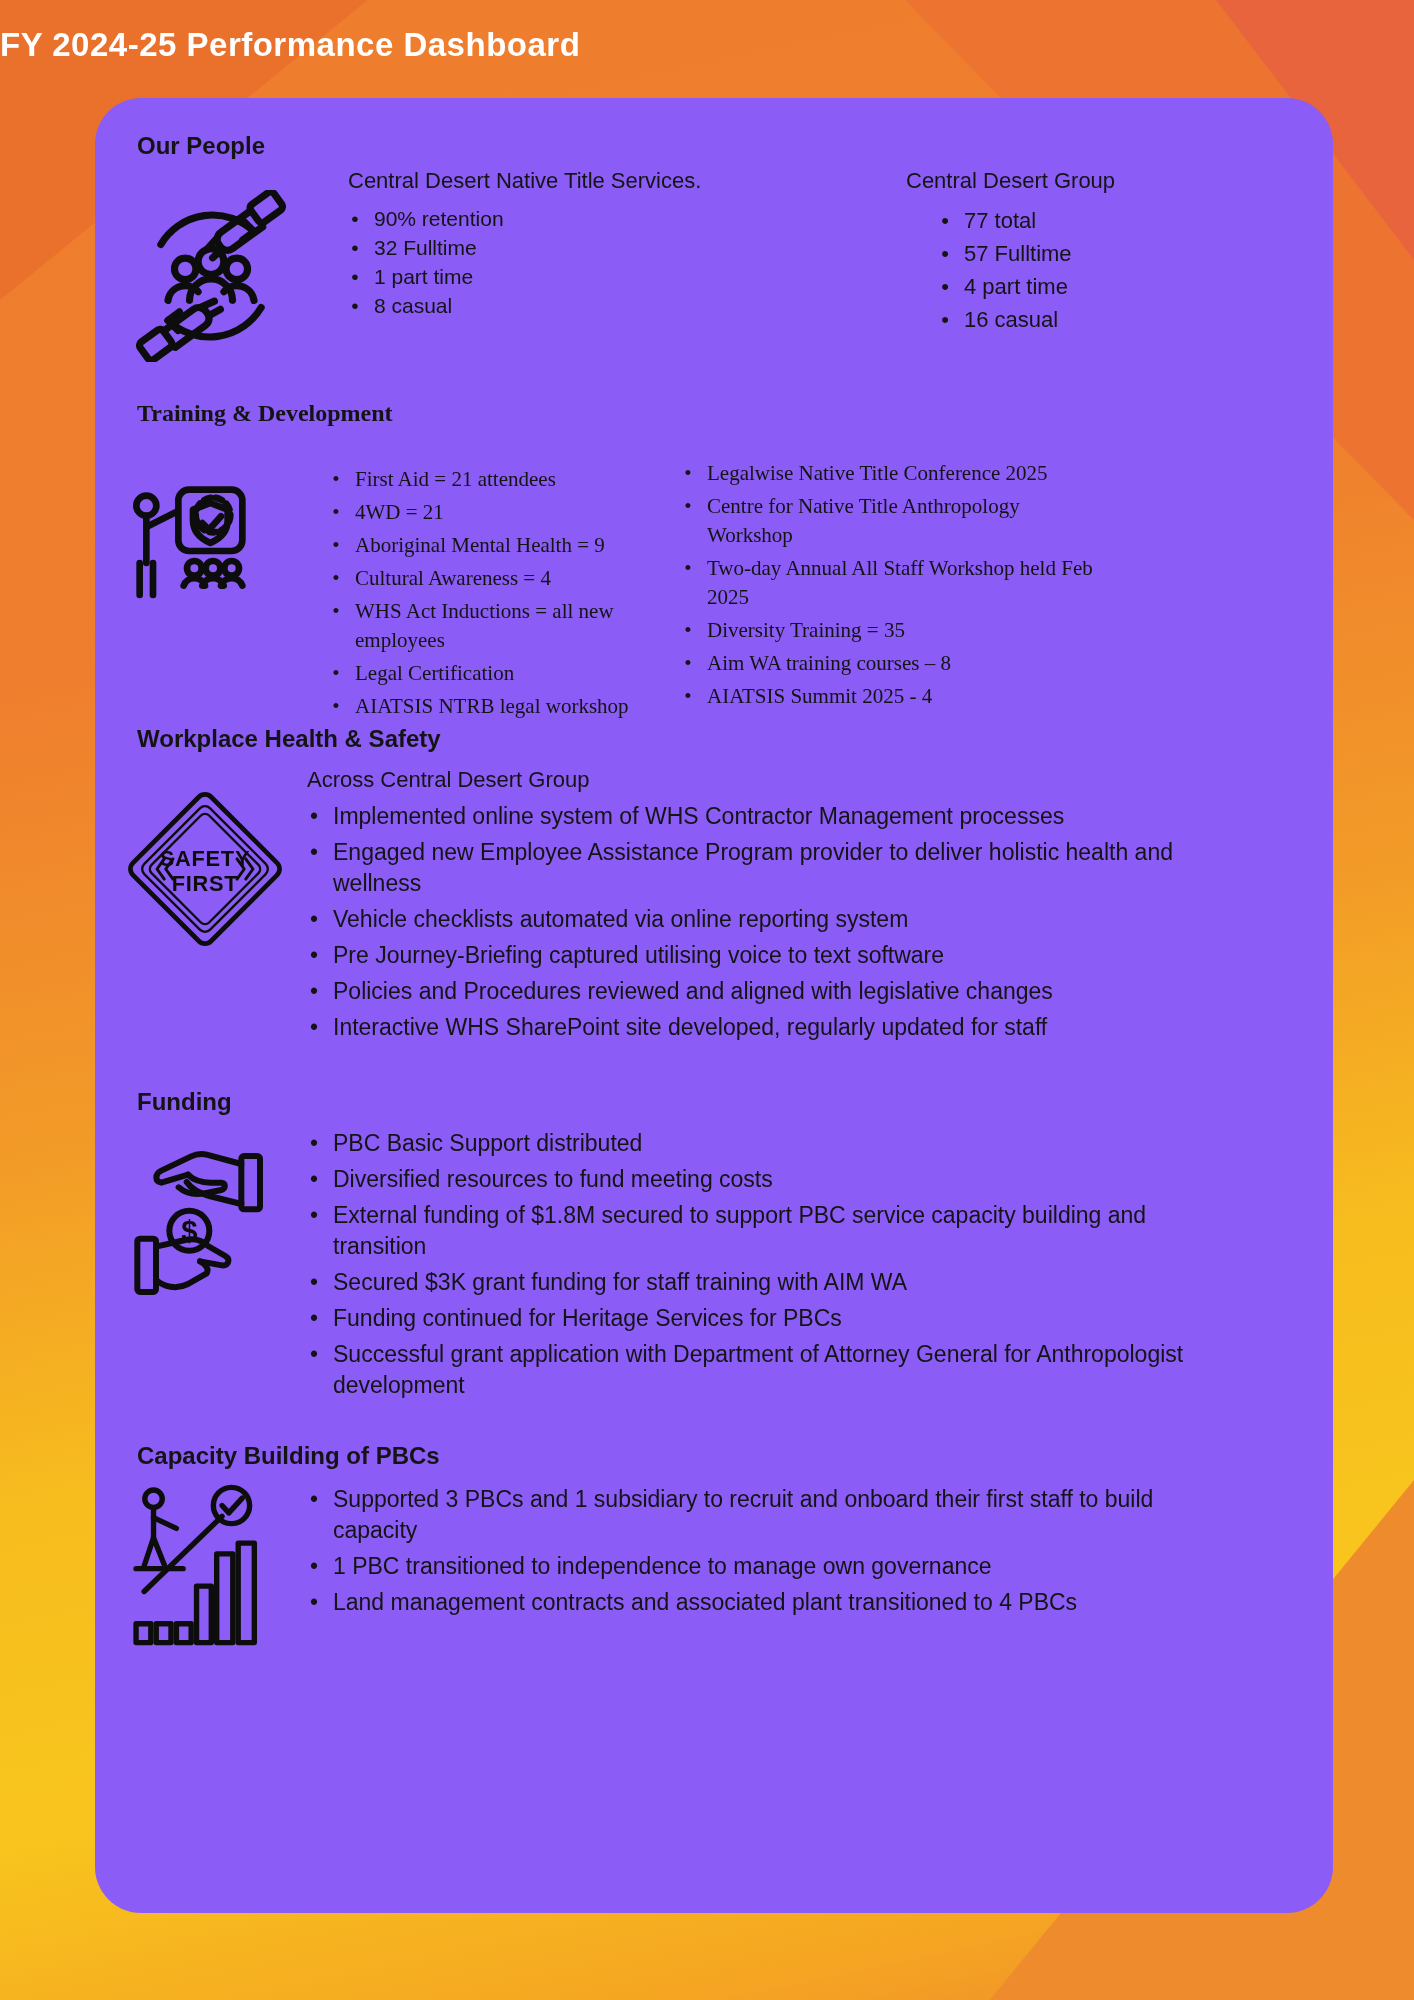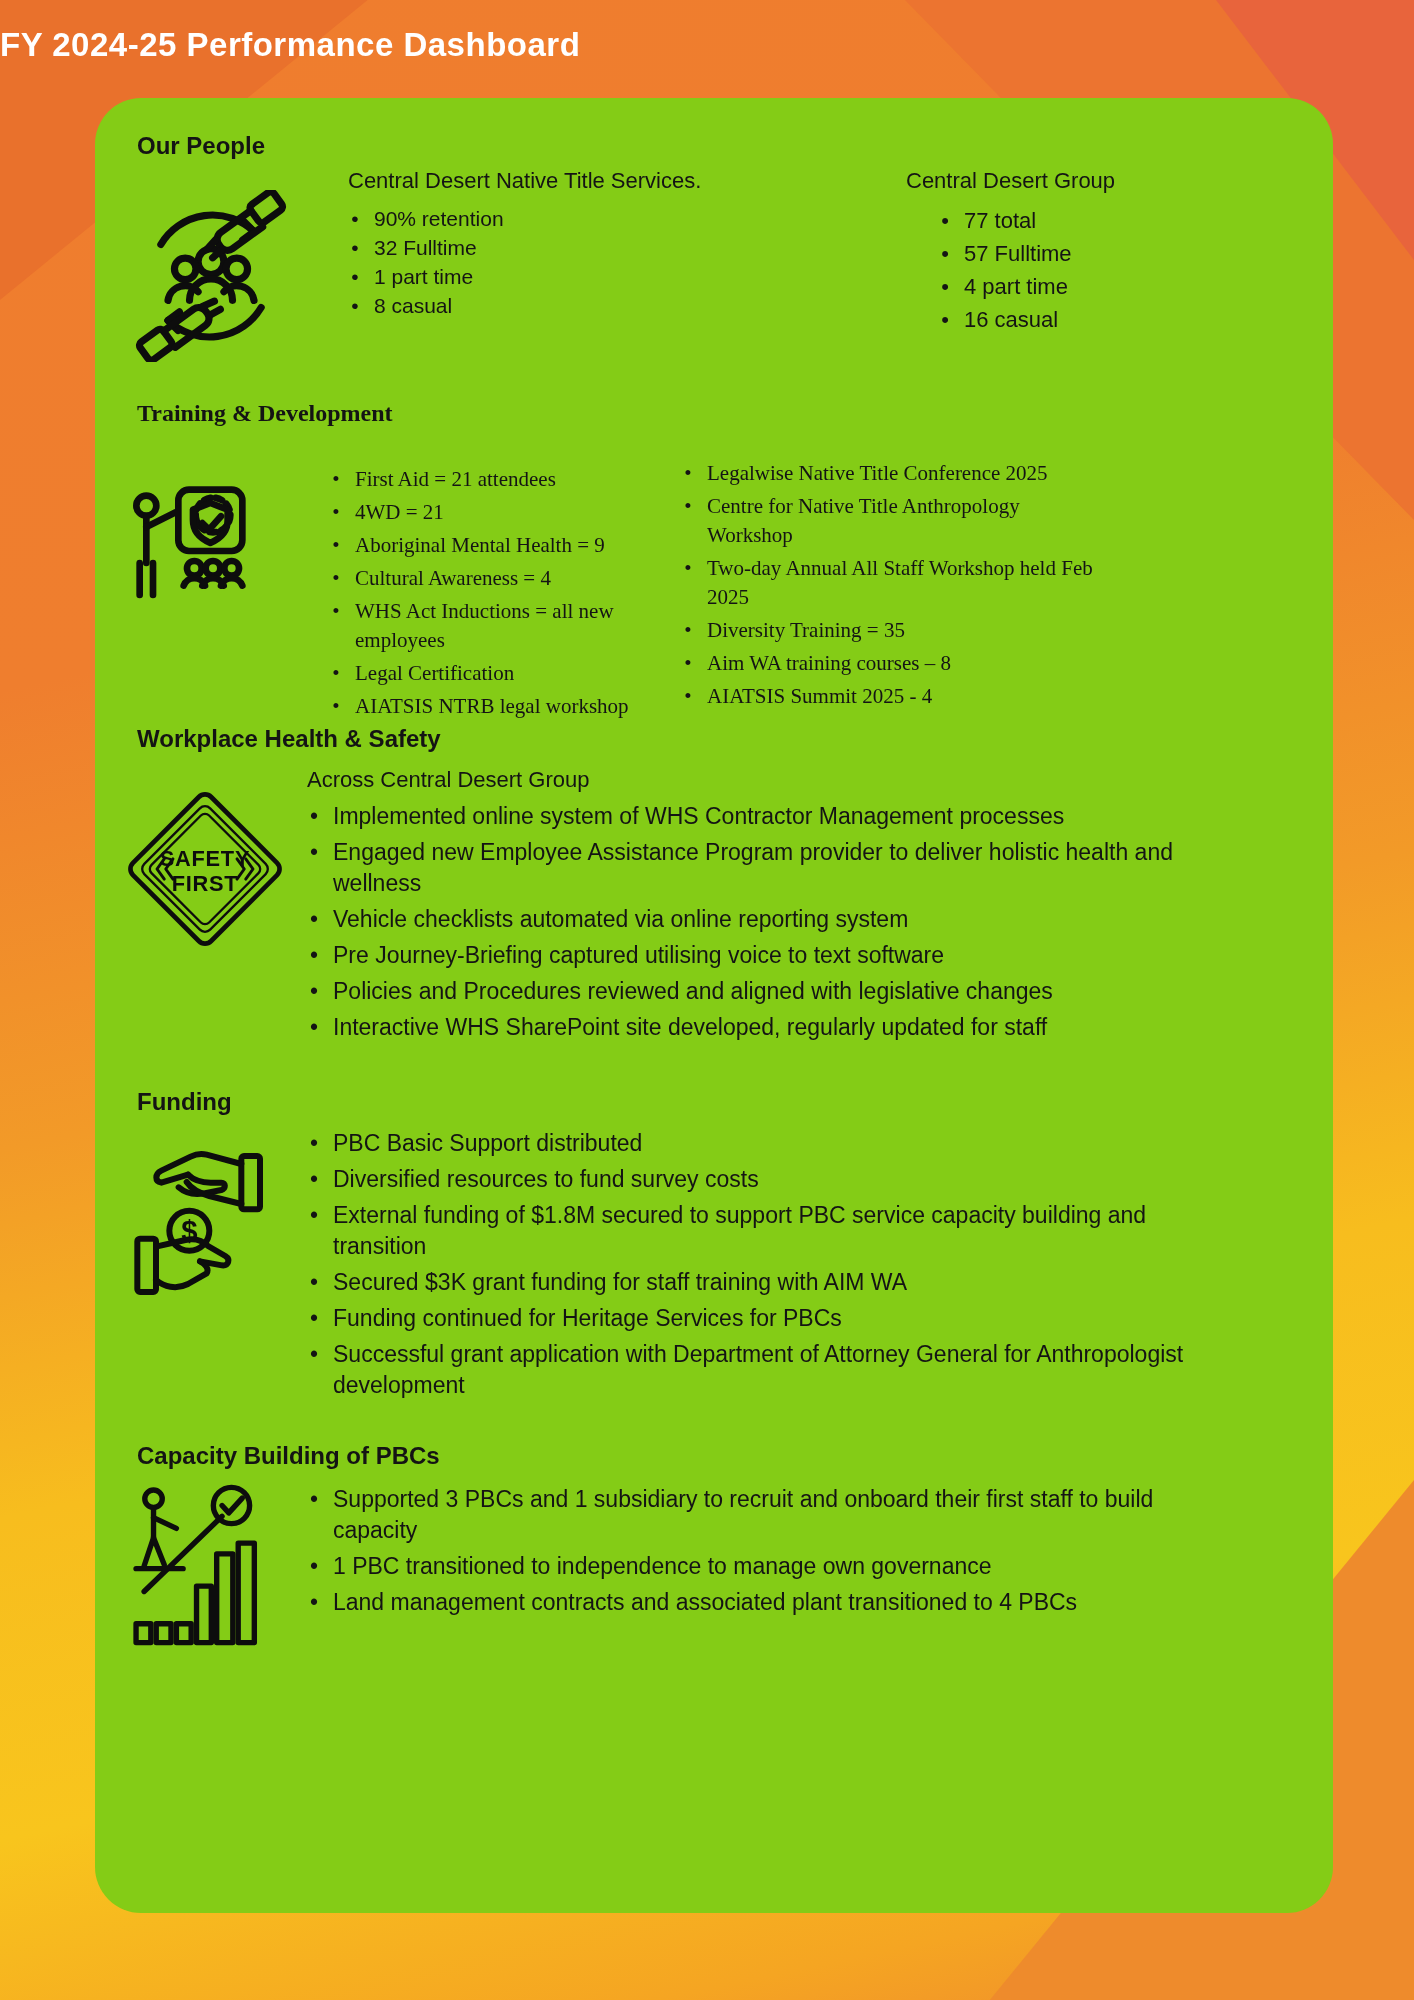--- a/index.html
+++ b/index.html
@@ -11,21 +11,21 @@
   .poly{position:absolute;inset:0;}
   .poly1{background:#E9712C;clip-path:polygon(0 0,26% 0,0 15%);}
   .poly2{background:#EC7430;clip-path:polygon(64% 0,100% 0,100% 26%);}
   .poly3{background:#E8643C;clip-path:polygon(86% 0,100% 0,100% 13%);}
   .poly4{background:#EE8B2C;clip-path:polygon(70% 100%,100% 74%,100% 100%);}
   
   #title{position:absolute;top:26px;left:0;width:100%;text-align:left;
          color:#FFFFFF;font-size:33px;font-weight:bold;letter-spacing:.5px;}
   
   #card{position:absolute;left:95px;top:98px;width:1238px;height:1815px;
-        background:#84cc16;border-radius:46px;box-sizing:border-box;
+        background:#8b5cf6;border-radius:46px;box-sizing:border-box;
         padding:34px 0 0 30px;color:#141414;}
   h2{font-size:24px;font-weight:bold;color:#141414;margin:0 0 8px 12px;}
   .colhead{font-size:22px;margin:0 0 10px 0;}
   ul{list-style:none;margin:0;padding:0;}
   li{display:flex;align-items:flex-start;}
   .dot{flex:none;width:14px;text-align:center;margin-right:12px;}
   .row{display:flex;align-items:flex-start;}
   .icon-col{flex:none;display:flex;justify-content:flex-start;}
   svg{display:block;}
   .stroke{fill:none;stroke:#0d0d0d;stroke-linecap:round;stroke-linejoin:round;}
@@ -304,21 +304,21 @@
           </svg>
         </div>
         <div class="fund-list">
           <ul>
             <li>
                 <span class="dot">•</span>
                 <span>PBC Basic Support distributed</span>
               </li>
             <li>
                 <span class="dot">•</span>
-                <span>Diversified resources to fund survey costs</span>
+                <span>Diversified resources to fund meeting costs</span>
               </li>
             <li>
                 <span class="dot">•</span>
                 <span>External funding of $1.8M secured to support PBC service capacity building and transition</span>
               </li>
             <li>
                 <span class="dot">•</span>
                 <span>Secured $3K grant funding for staff training with AIM WA</span>
               </li>
             <li>

